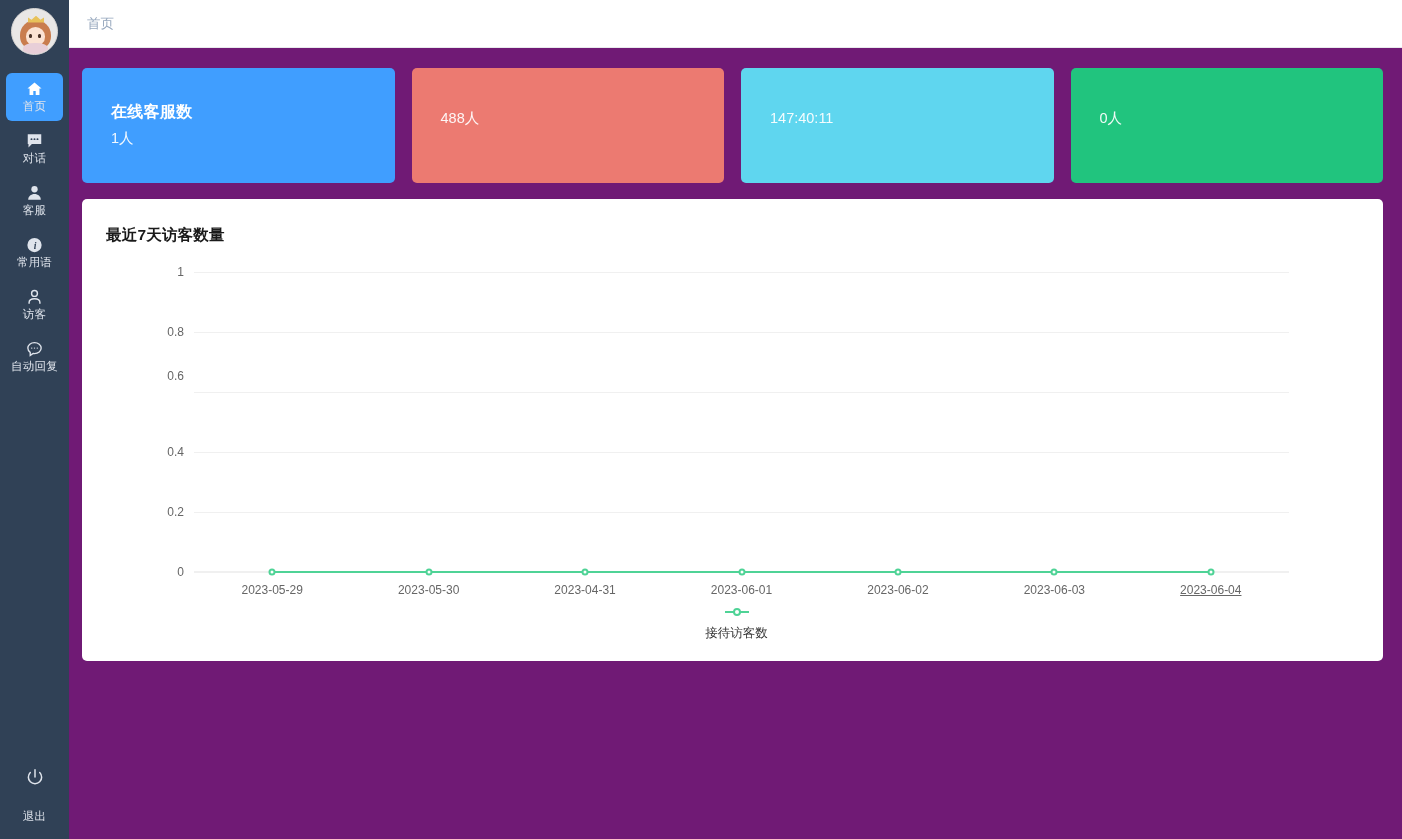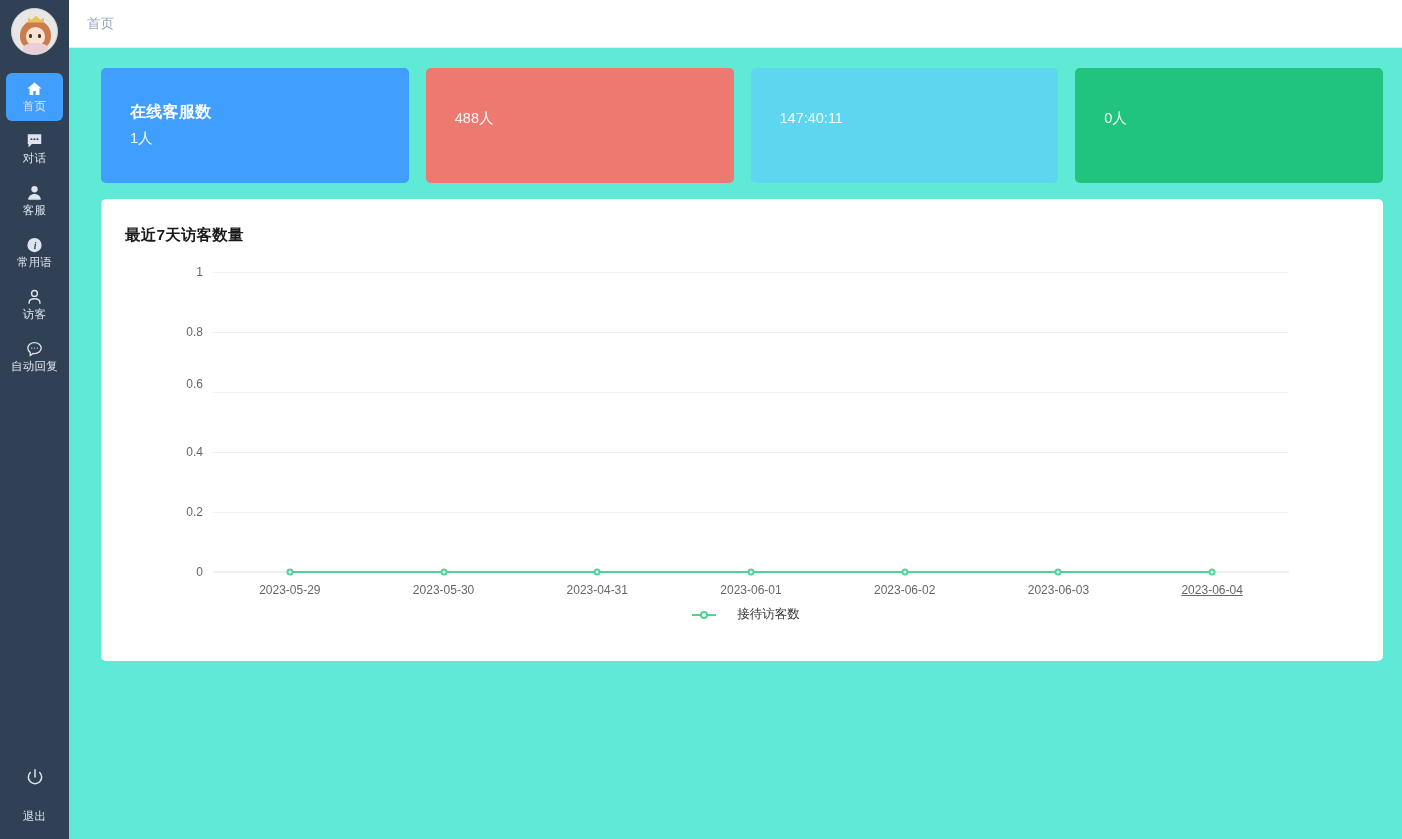--- a/index.html
+++ b/index.html
@@ -78,21 +78,21 @@
 
   
   .main { flex: 1; height: 839px; display: flex; flex-direction: column; min-width: 0; }
   .topbar {
     height: 48px; background: #ffffff; border-bottom: 1px solid #e8eaec;
     display: flex; align-items: center; padding-left: 18px; flex: 0 0 48px;
   }
   .breadcrumb { font-size: 13.5px; color: #97a8be; }
 
   .content {
-    flex: 1; background: #5eead4; padding: 20px 19px 0 32px;
+    flex: 1; background: #701a75; padding: 20px 19px 0 13px;
     overflow: hidden;
   }
 
   
   .cards { display: flex; gap: 17px; height: 115px; }
   .card {
     flex: 1; border-radius: 5px; padding: 34px 0 0 29px; color: #ffffff;
     cursor: pointer;
   }
   .card-title { font-size: 16px; font-weight: bold; line-height: 20px; letter-spacing: .3px; }
@@ -127,21 +127,21 @@
     position: absolute; width: 7px; height: 7px; border-radius: 50%;
     background: #ffffff; border: 2px solid #4fd396;
     transform: translate(-50%, -50%);
   }
   .xtick {
     position: absolute; transform: translateX(-50%);
     font-size: 12px; color: #666; white-space: nowrap;
   }
   .legend {
     position: absolute; left: 0; right: 0; top: 348px;
-    display: flex; align-items: center; justify-content: center; gap: 21px;
+    display: flex; align-items: center; justify-content: center; gap: 7px; flex-direction: column;
   }
   .legend-marker { width: 24px; height: 12px; position: relative; }
   .legend-marker .lm-line {
     position: absolute; top: 5px; left: 0; width: 24px; height: 2px; background: #4fd396;
   }
   .legend-marker .lm-dot {
     position: absolute; top: 2px; left: 8px; width: 8px; height: 8px;
     border-radius: 50%; background: #ffffff; border: 2px solid #4fd396;
   }
   .legend-label { font-size: 12.5px; color: #333; }
@@ -285,21 +285,21 @@
         <div class="chart">
           <div class="plot" id="plot">
             <div class="xaxis-line"></div>
           <div class="gridline" style="top: 300px;"></div>
               <div class="ytick" style="top: 300px;">0</div>
               <div class="gridline" style="top: 240px;"></div>
               <div class="ytick" style="top: 240px;">0.2</div>
               <div class="gridline" style="top: 180px;"></div>
               <div class="ytick" style="top: 180px;">0.4</div>
               <div class="gridline" style="top: 120px;"></div>
-              <div class="ytick" style="top: 112px;">0.6</div>
+              <div class="ytick" style="top: 104px;">0.6</div>
               <div class="gridline" style="top: 60px;"></div>
               <div class="ytick" style="top: 60px;">0.8</div>
               <div class="gridline" style="top: 0px;"></div>
               <div class="ytick" style="top: 0px;">1</div>
               <div class="series-line" style="top: 299px; left: 7.14286%; width: 85.7143%; background: rgb(79, 211, 150);"></div>
               <div class="dot" style="left: 7.14286%; top: 300px; border-color: rgb(79, 211, 150);"></div>
               <div class="xtick" style="left: 7.14286%; top: 311px;">2023-05-29</div>
               <div class="dot" style="left: 21.4286%; top: 300px; border-color: rgb(79, 211, 150);"></div>
               <div class="xtick" style="left: 21.4286%; top: 311px;">2023-05-30</div>
               <div class="dot" style="left: 35.7143%; top: 300px; border-color: rgb(79, 211, 150);"></div>

